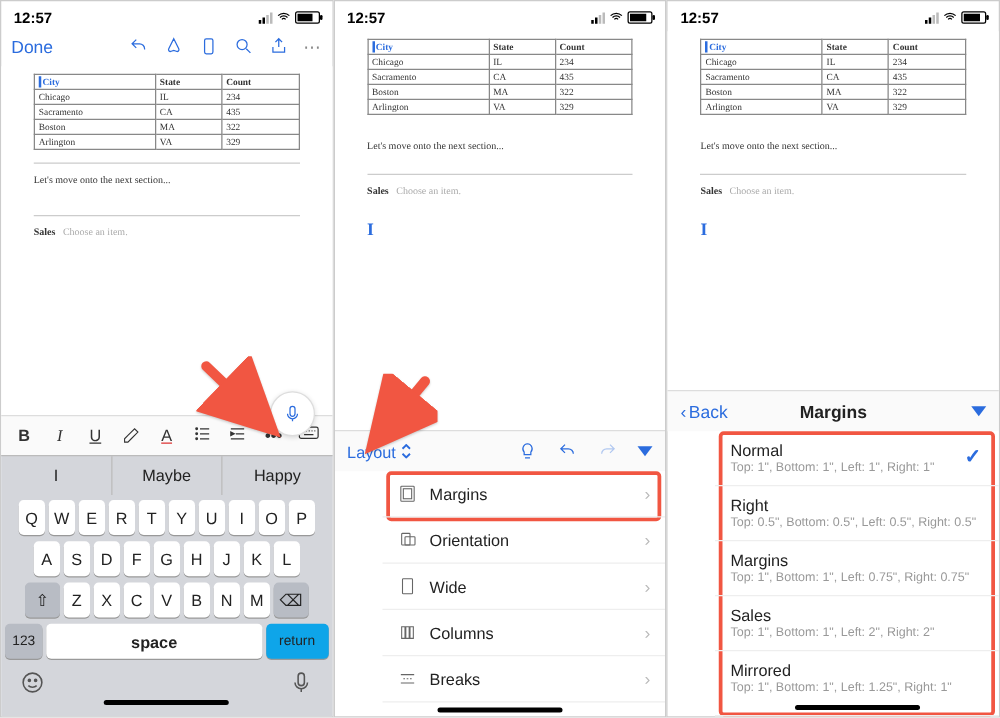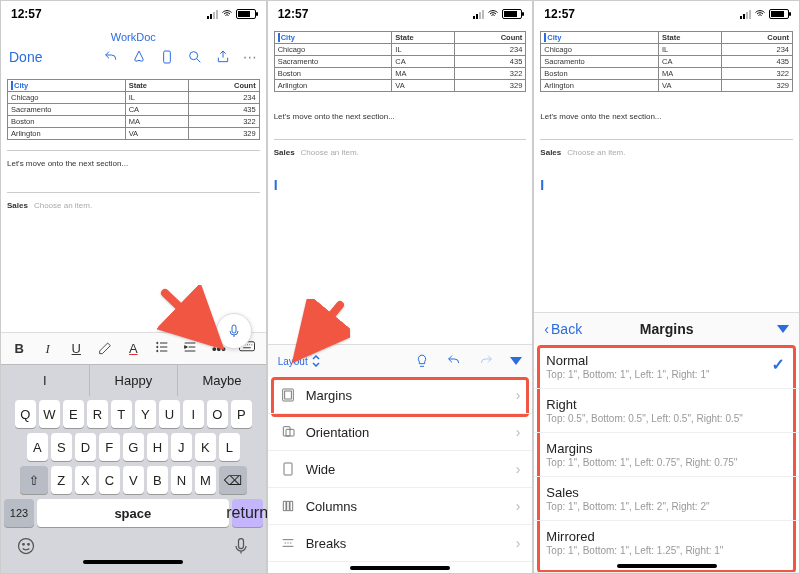--- a/index.html
+++ b/index.html
@@ -18,25 +18,25 @@
 .batt::before{content:"";position:absolute;left:1px;top:1px;bottom:1px;width:70%;background:#000;}
 
 .topbar { text-align: center; padding: 2px 0 0; }
 .doc-title { color:#2b6cde; font-size:11px; font-weight:500; }
 .toolbar { display:flex; justify-content:space-between; padding:4px 8px 8px; }
 .tb-left { color:#2b6cde; font-size:14px; font-weight:500; }
 .tb-icons { display:flex; gap:12px; align-items:center; color:#2b6cde; }
 .tb-icons svg { width:16px; height:16px; stroke:#2b6cde; fill:none; stroke-width:1.5; }
 .more-dots { letter-spacing:1px; color:#888; font-size:14px; }
 
-.docarea { flex:1; padding:6px 6px 4px; overflow:hidden; background:#fff; font-size:8px; color:#333; }
+.docarea { flex:1; padding:6px 26px 4px; overflow:hidden; background:#fff; font-size:8px; color:#333;font-family:Liberation Serif, serif; }
 .dtable { width:100%; border-collapse:collapse; margin-bottom:10px; }
 .dtable th, .dtable td { border:1px solid #888; padding:1px 3px; font-size:7.5px; }
 .dtable th { font-weight:600; text-align:left; }
-.dtable td:last-child, .dtable th:last-child { text-align:right; }
+.dtable td:last-child, .dtable th:last-child { text-align:left; }
 .cursor-mark { color:#2b6cde; border-left:2px solid #2b6cde; padding-left:1px; }
 .hr { border:none; border-top:1px solid #ccc; margin:8px 0; }
 .sales-line { font-size:8px; color:#333; }
 .sales-line .hint { color:#aaa; margin-left:6px; }
 .blue-cursor { color:#2b6cde; font-weight:600; font-size:14px; margin-top:20px; }
 
 .mic-btn { position:absolute; right:14px; bottom:224px; width:36px; height:36px; border-radius:50%; background:#fff; border:1px solid #ddd; box-shadow:0 1px 4px rgba(0,0,0,.15); display:flex; align-items:center; justify-content:center; }
 .mic-btn svg{width:16px;height:16px;stroke:#2b6cde;fill:none;stroke-width:1.5;}
 
 .fmtbar { display:flex; align-items:center; justify-content:space-around; padding:6px 4px; border-top:1px solid #ddd; background:#fafafa; font-size:13px; color:#333; }
@@ -47,33 +47,33 @@
 .arrow svg{filter:drop-shadow(0 1px 1px rgba(0,0,0,.2));}
 
 .kbsuggest { display:flex; background:#d4d6db; border-top:1px solid #bbb; }
 .kbsuggest span{flex:1;text-align:center;padding:8px 0;font-size:13px;color:#222;border-right:1px solid #bbb;}
 .kbsuggest span:last-child{border-right:none;}
 .keyboard { background:#d4d6db; padding:4px 3px 6px; }
 .krow { display:flex; justify-content:center; gap:3px; margin-bottom:5px; }
 .key { background:#fff; border-radius:4px; box-shadow:0 1px 0 #999; width:21px; height:28px; display:flex; align-items:center; justify-content:center; font-size:13px; color:#222; }
 .key.wide{width:28px;background:#b8bcc4;}
 .key.space{flex:1;font-weight:bold;}
-.key.ret{width:31px;background:#c4b5fd;font-size:16px;}
+.key.ret{width:50px;background:#0ea5e9;font-size:11px;}
 .key.num{width:30px;background:#b8bcc4;font-size:11px;}
 .kbottom{display:flex;justify-content:space-between;padding:4px 12px 0;color:#555;}
 .kbottom svg{width:20px;height:20px;stroke:#555;fill:none;stroke-width:1.5;}
 .homebar{width:100px;height:4px;background:#000;border-radius:3px;margin:4px auto 3px;}
 
 .menubar { display:flex; align-items:center; justify-content:space-between; padding:8px 10px; border-top:1px solid #ddd; background:#fafafa; }
-.menubar .label{color:#2b6cde; font-size:10px; font-weight:500; display:flex; align-items:center; gap:3px;}
+.menubar .label{color:#2b6cde; font-size:13px; font-weight:500; display:flex; align-items:center; gap:3px;}
 .menubar .micons{display:flex; gap:16px; align-items:center;}
 .menubar .micons svg{width:16px;height:16px;stroke:#2b6cde;fill:none;stroke-width:1.5;}
 .tri-down{width:0;height:0;border-left:6px solid transparent;border-right:6px solid transparent;border-top:8px solid #2b6cde;}
 
-.menulist { background:#fff; }
+.menulist { background:#fff;margin-left:38px; }
 .mitem { display:flex; align-items:center; padding:10px 12px; border-bottom:1px solid #eee; font-size:13px; color:#222; gap:10px; position:relative; }
 .mitem svg.lead{width:16px;height:16px;stroke:#666;fill:none;stroke-width:1.3;}
 .mitem .chev{margin-left:auto;color:#bbb;font-size:14px;}
 .hl-red{position:absolute;border:3px solid #f15642;border-radius:4px;pointer-events:none;}
 
 .backhdr{display:flex;align-items:center;padding:8px 10px;border-top:1px solid #ddd;background:#fafafa;position:relative;}
 .backhdr .back{color:#2b6cde;font-size:14px;display:flex;align-items:center;gap:2px;}
 .backhdr .title{position:absolute;left:50%;transform:translateX(-50%);font-size:14px;font-weight:600;color:#222;}
 .backhdr .tri{margin-left:auto;}
 
@@ -93,23 +93,20 @@
           <i></i>
           <i></i>
           <i></i>
           <i></i>
         </span>
       <svg class="wifi" viewBox="0 0 24 24">
           <path d="M3 9c5-5 13-5 18 0M6 12c3.5-3.5 8.5-3.5 12 0M9 15c1.8-1.8 4.2-1.8 6 0M12 18h0" stroke="#000" fill="none" stroke-width="2"></path>
         </svg>
       <span class="batt"></span>
     </span>
-  </div>
-  <div class="topbar">
-    <span class="doc-title">WorkDoc</span>
   </div>
   <div class="toolbar">
     <span class="tb-left">Done</span>
     <span class="tb-icons">
       <svg viewBox="0 0 24 24">
           <path d="M9 14l-5-5 5-5M4 9h9a6 6 0 016 6v1"></path>
         </svg>
       <svg viewBox="0 0 24 24">
           <path d="M12 3l6 12c1 2-1 4-3 3l-3-1-3 1c-2 1-4-1-3-3l6-12z"></path>
         </svg>
@@ -204,22 +201,22 @@
           <marker id="ah1" markerWidth="8" markerHeight="8" refX="6" refY="4" orient="auto">
             <path d="M0 0L8 4L0 8z" fill="#f15642"></path>
           </marker>
         </defs>
         <path d="M8 8 L56 54" stroke="#f15642" stroke-width="8" marker-end="url(#ah1)" stroke-linecap="round"></path>
       </svg>
   </div>
 
   <div class="kbsuggest">
     <span>I</span>
+    <span>Maybe</span>
     <span>Happy</span>
-    <span>Maybe</span>
   </div>
   <div class="keyboard">
     <div class="krow" id="kr1">
         <div class="key">Q</div>
         <div class="key">W</div>
         <div class="key">E</div>
         <div class="key">R</div>
         <div class="key">T</div>
         <div class="key">Y</div>
         <div class="key">U</div>

